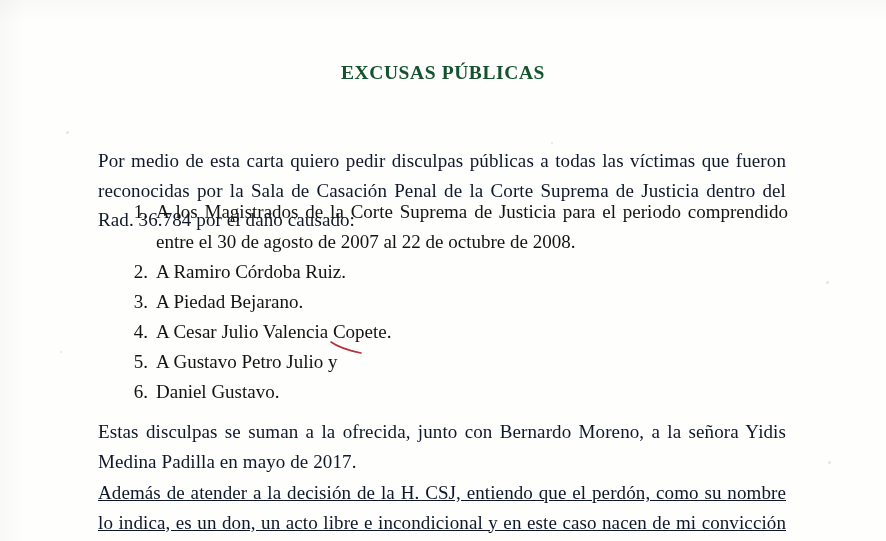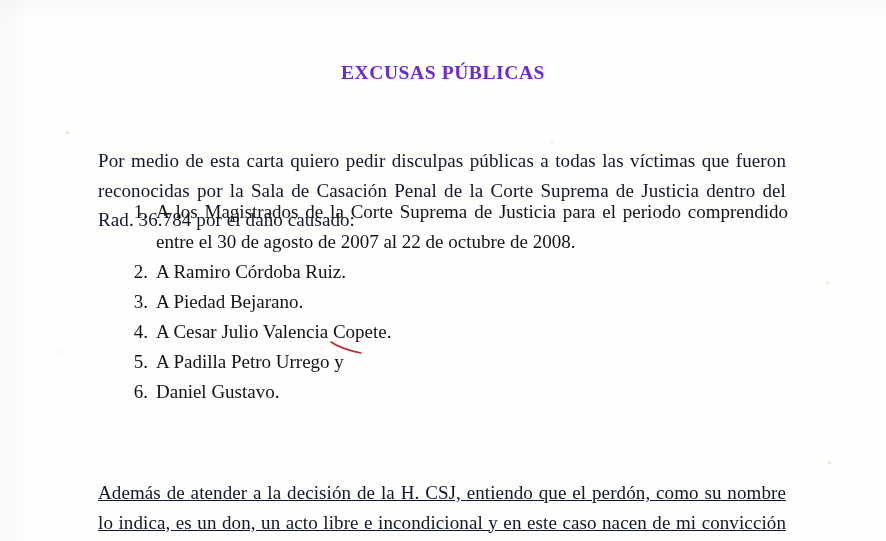--- a/index.html
+++ b/index.html
@@ -42,21 +42,21 @@
   }
   .doc-title {
     position: absolute;
     top: 62px;
     left: 0;
     width: 886px;
     text-align: center;
     font-size: 19.5px;
     font-weight: bold;
     letter-spacing: 0.6px;
-    color: #6d28d9;
+    color: #14532d;
   }
   .para {
     position: absolute;
     font-size: 19px;
     line-height: 29.5px;
     text-align: justify;
     color: #0f172a;
     letter-spacing: 0.1px;
     margin-top: 43px;
   }
@@ -137,32 +137,33 @@
       <li>
         <span class="num">3.</span>
         <span class="txt">A Piedad Bejarano.</span>
       </li>
       <li>
         <span class="num">4.</span>
         <span class="txt">A Cesar Julio Valencia Copete.</span>
       </li>
       <li>
         <span class="num">5.</span>
-        <span class="txt">A Padilla Petro Urrego y</span>
+        <span class="txt">A Gustavo Petro Julio y</span>
       </li>
       <li>
         <span class="num">6.</span>
         <span class="txt">Daniel Gustavo.</span>
       </li>
     </ol>
 
     <svg class="ink-mark" viewBox="0 0 32 14">
       <path d="M1 2 C 8 7, 16 10, 31 13" stroke="#b5303a" stroke-width="1.6" fill="none" stroke-linecap="round"></path>
     </svg>
 
+    <p class="para p2">Estas disculpas se suman a la ofrecida, junto con Bernardo Moreno, a la señora Yidis Medina Padilla en mayo de 2017.</p>
 
     <p class="para p3">Además de atender a la decisión de la H. CSJ, entiendo que el perdón, como su nombre lo indica, es un don, un acto libre e incondicional y en este caso nacen de mi convicción de contribuir humildemente al proceso de reconciliación nacional.</p>
 
     <span class="speck s1"></span>
     <span class="speck s2"></span>
     <span class="speck s3"></span>
     <span class="speck s4"></span>
     <span class="speck s5"></span>
   </div>
 </div>

